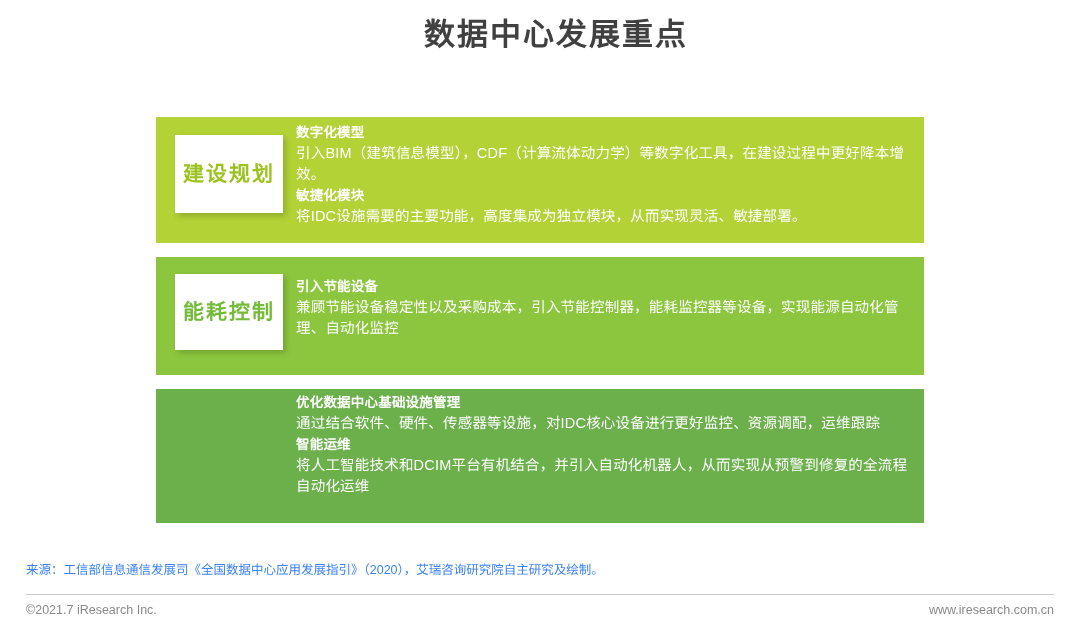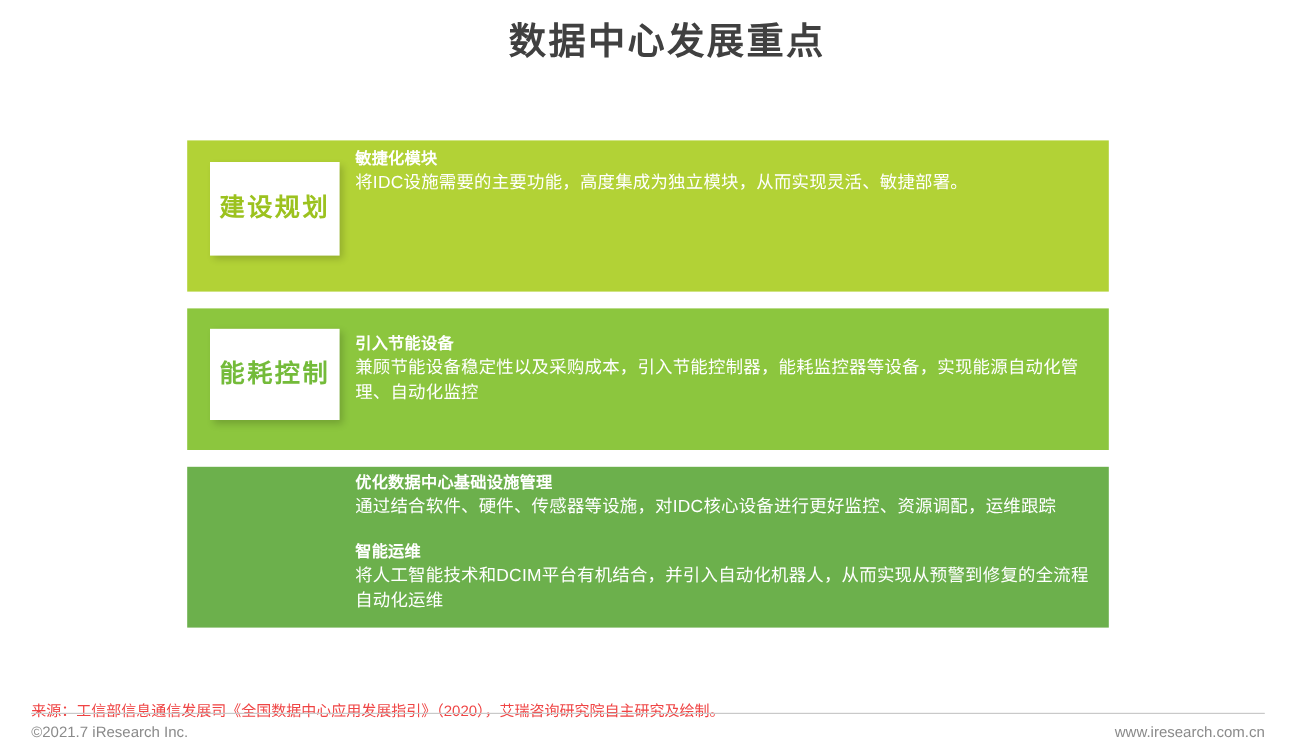--- a/index.html
+++ b/index.html
@@ -96,36 +96,36 @@
     font-weight: bold;
     line-height: 20px;
     letter-spacing: 0.2px;
   }
   .item-text {
     font-size: 14.5px;
     font-weight: normal;
     line-height: 21px;
     letter-spacing: 0.2px;
   }
-  .item + .item { margin-top: 16px; }
+  .item + .item { margin-top: 1px; }
 
   
   .footer {
     position: absolute;
     left: 26px;
     right: 26px;
     bottom: 0;
     height: 64px;
   }
   .footer-source {
     position: absolute;
     left: 0;
-    top: 24px;
+    top: 1px;
     font-size: 12.5px;
-    color: #ef4444;
+    color: #3b82f6;
     line-height: 18px;
     white-space: nowrap;
   }
   .footer-rule {
     position: absolute;
     left: 0;
     right: 0;
     top: 34px;
     height: 1px;
     background: #c9c9c9;
@@ -153,20 +153,24 @@
 <div class="slide-title">数据中心发展重点</div>
 
 <div class="blocks">
 
   <div class="block block-1">
     <div class="label-card">
       <div class="label-line">建设</div>
       <div class="label-line">规划</div>
     </div>
     <div class="block-body">
+      <div class="item">
+        <div class="item-head">数字化模型</div>
+        <div class="item-text">引入BIM（建筑信息模型），CDF（计算流体动力学）等数字化工具，在建设过程中更好降本增效。</div>
+      </div>
       <div class="item">
         <div class="item-head">敏捷化模块</div>
         <div class="item-text">将IDC设施需要的主要功能，高度集成为独立模块，从而实现灵活、敏捷部署。</div>
       </div>
     </div>
   </div>
 
   <div class="block block-2">
     <div class="label-card">
       <div class="label-line">能耗</div>

